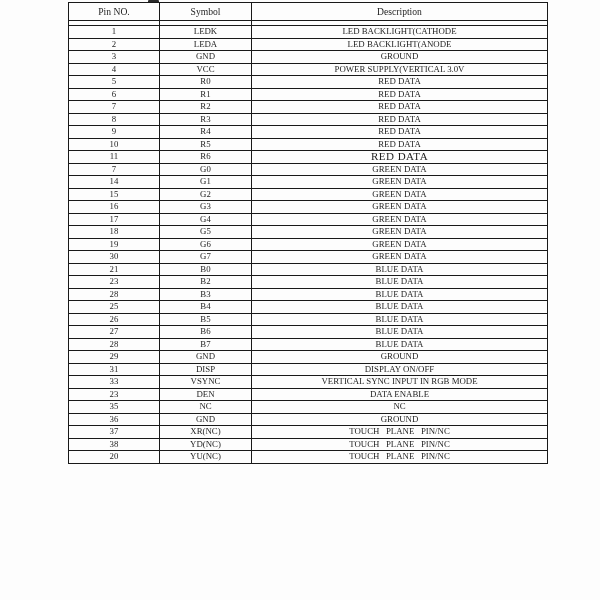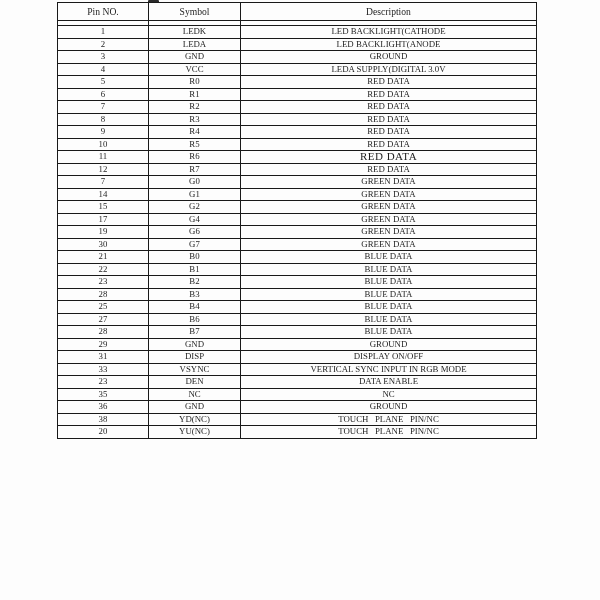--- a/index.html
+++ b/index.html
@@ -22,21 +22,21 @@
     position: absolute;
     left: 148px;
     top: 0;
     width: 11px;
     height: 3px;
     background: #2a2a2a;
     border-radius: 1px;
   }
   table.pin-table {
     position: absolute;
-    left: 57px;
+    left: 68px;
     top: 2px;
     width: 479px;
     border-collapse: collapse;
     table-layout: fixed;
   }
   .pin-table th, .pin-table td {
     border: 1.6px solid #191919;
     padding: 0;
     margin: 0;
     text-align: center;
@@ -100,21 +100,21 @@
           <td>LED BACKLIGHT(ANODE</td>
         </tr>
         <tr class="data-row">
           <td>3</td>
           <td>GND</td>
           <td>GROUND</td>
         </tr>
         <tr class="data-row">
           <td>4</td>
           <td>VCC</td>
-          <td>LEDA SUPPLY(DIGITAL 3.0V</td>
+          <td>POWER SUPPLY(VERTICAL 3.0V</td>
         </tr>
         <tr class="data-row">
           <td>5</td>
           <td>R0</td>
           <td>RED DATA</td>
         </tr>
         <tr class="data-row">
           <td>6</td>
           <td>R1</td>
           <td>RED DATA</td>
@@ -138,77 +138,82 @@
           <td>10</td>
           <td>R5</td>
           <td>RED DATA</td>
         </tr>
         <tr class="data-row emph">
           <td>11</td>
           <td>R6</td>
           <td>RED DATA</td>
         </tr>
         <tr class="data-row">
-          <td>12</td>
-          <td>R7</td>
-          <td>RED DATA</td>
-        </tr>
-        <tr class="data-row">
           <td>7</td>
           <td>G0</td>
           <td>GREEN DATA</td>
         </tr>
         <tr class="data-row">
           <td>14</td>
           <td>G1</td>
           <td>GREEN DATA</td>
         </tr>
         <tr class="data-row">
           <td>15</td>
           <td>G2</td>
           <td>GREEN DATA</td>
         </tr>
         <tr class="data-row">
+          <td>16</td>
+          <td>G3</td>
+          <td>GREEN DATA</td>
+        </tr>
+        <tr class="data-row">
           <td>17</td>
           <td>G4</td>
           <td>GREEN DATA</td>
         </tr>
         <tr class="data-row">
+          <td>18</td>
+          <td>G5</td>
+          <td>GREEN DATA</td>
+        </tr>
+        <tr class="data-row">
           <td>19</td>
           <td>G6</td>
           <td>GREEN DATA</td>
         </tr>
         <tr class="data-row">
           <td>30</td>
           <td>G7</td>
           <td>GREEN DATA</td>
         </tr>
         <tr class="data-row">
           <td>21</td>
           <td>B0</td>
           <td>BLUE DATA</td>
         </tr>
         <tr class="data-row">
-          <td>22</td>
-          <td>B1</td>
-          <td>BLUE DATA</td>
-        </tr>
-        <tr class="data-row">
           <td>23</td>
           <td>B2</td>
           <td>BLUE DATA</td>
         </tr>
         <tr class="data-row">
           <td>28</td>
           <td>B3</td>
           <td>BLUE DATA</td>
         </tr>
         <tr class="data-row">
           <td>25</td>
           <td>B4</td>
+          <td>BLUE DATA</td>
+        </tr>
+        <tr class="data-row">
+          <td>26</td>
+          <td>B5</td>
           <td>BLUE DATA</td>
         </tr>
         <tr class="data-row">
           <td>27</td>
           <td>B6</td>
           <td>BLUE DATA</td>
         </tr>
         <tr class="data-row">
           <td>28</td>
           <td>B7</td>
@@ -236,20 +241,25 @@
         </tr>
         <tr class="data-row">
           <td>35</td>
           <td>NC</td>
           <td>NC</td>
         </tr>
         <tr class="data-row">
           <td>36</td>
           <td>GND</td>
           <td>GROUND</td>
+        </tr>
+        <tr class="data-row">
+          <td>37</td>
+          <td>XR(NC)</td>
+          <td>TOUCH   PLANE   PIN/NC</td>
         </tr>
         <tr class="data-row">
           <td>38</td>
           <td>YD(NC)</td>
           <td>TOUCH   PLANE   PIN/NC</td>
         </tr>
         <tr class="data-row">
           <td>20</td>
           <td>YU(NC)</td>
           <td>TOUCH   PLANE   PIN/NC</td>

